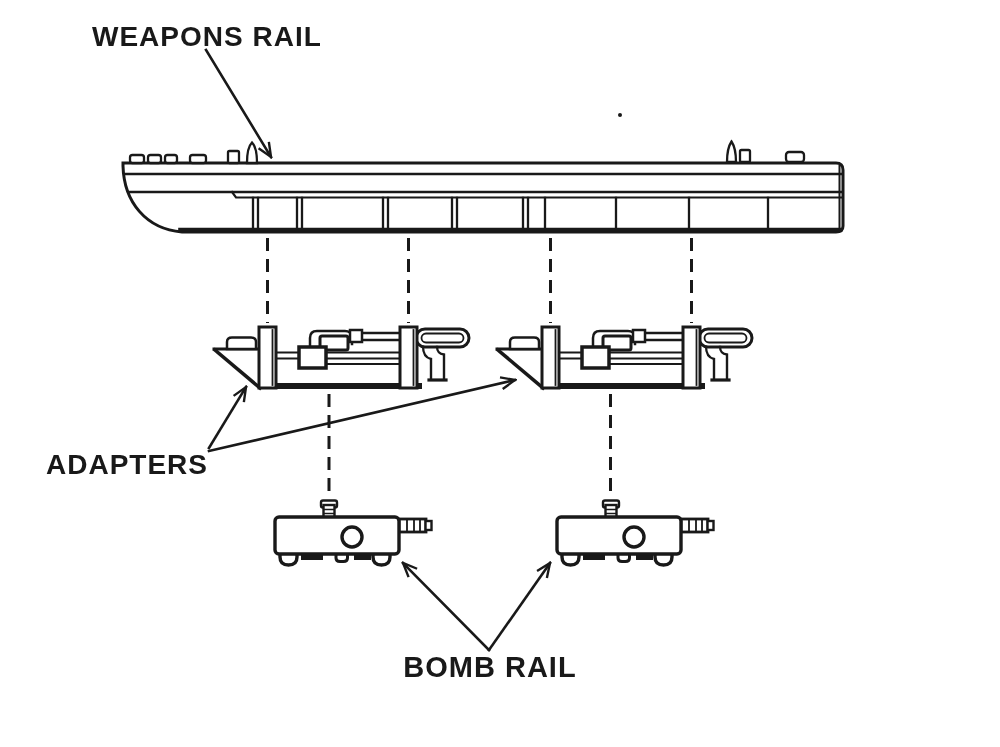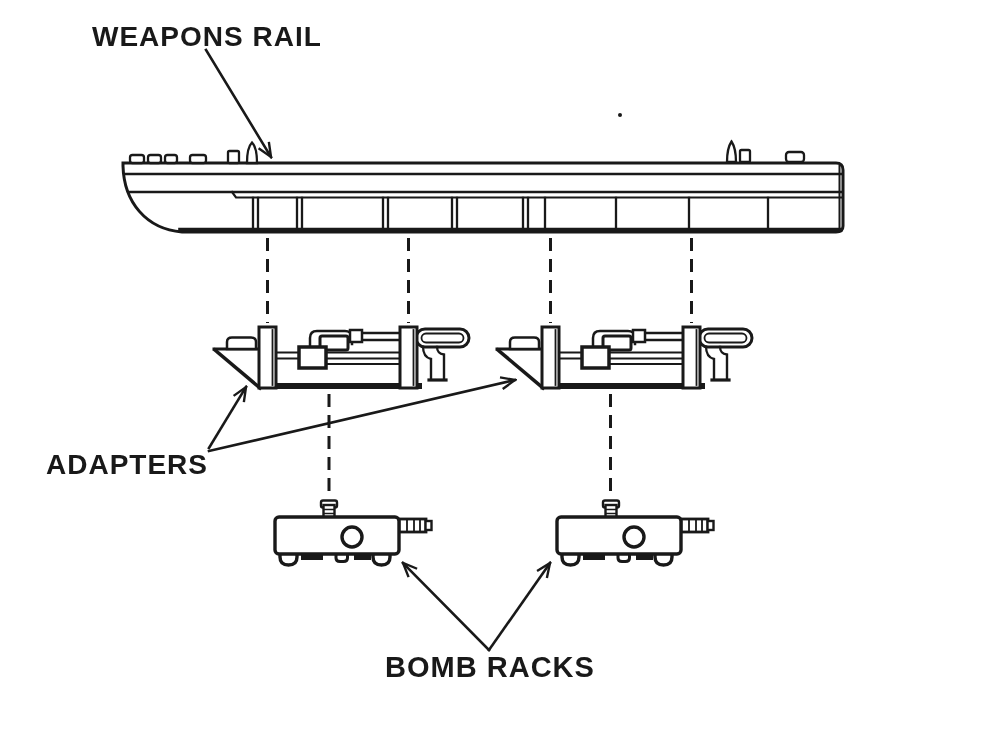--- a/index.html
+++ b/index.html
@@ -128,16 +128,16 @@
         <path d="M489,650 L550,563" marker-end="url(#arrowhead)"></path>
       </g>
     </g>
   </svg>
 
   <div class="label lbl-weapons">WEAPONS RAIL</div>
 
   <div class="label lbl-adapters">ADAPTERS</div>
 
   <div class="label lbl-bombracks">
-    <div>BOMB RACKS</div>
+    <div>BOMB RAIL</div>
   </div>
 
 </div>
 
 </body></html>

